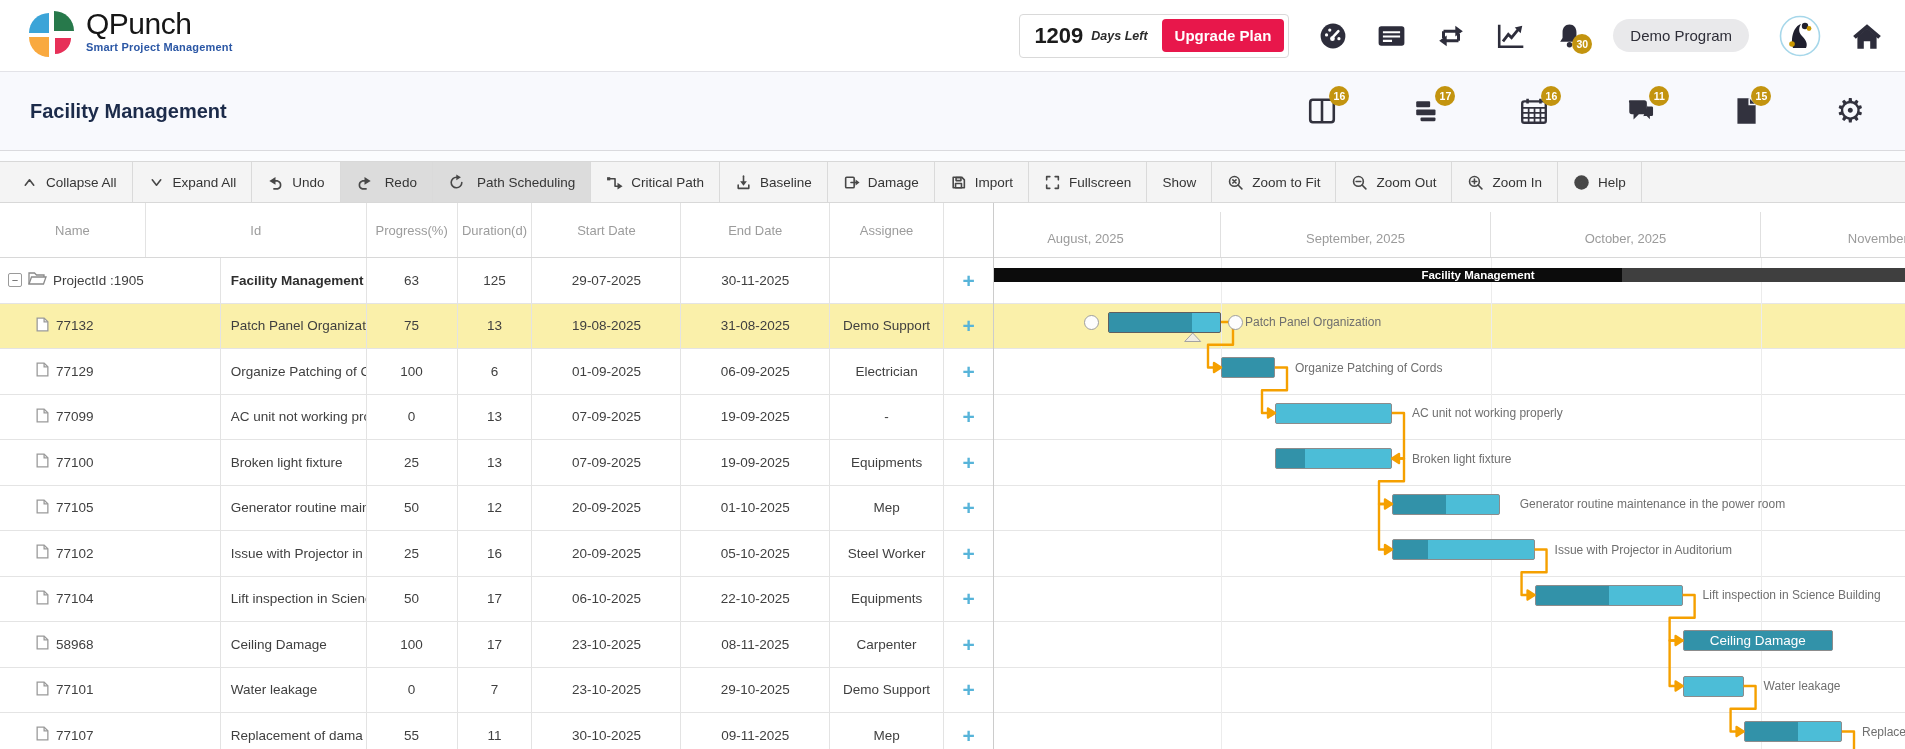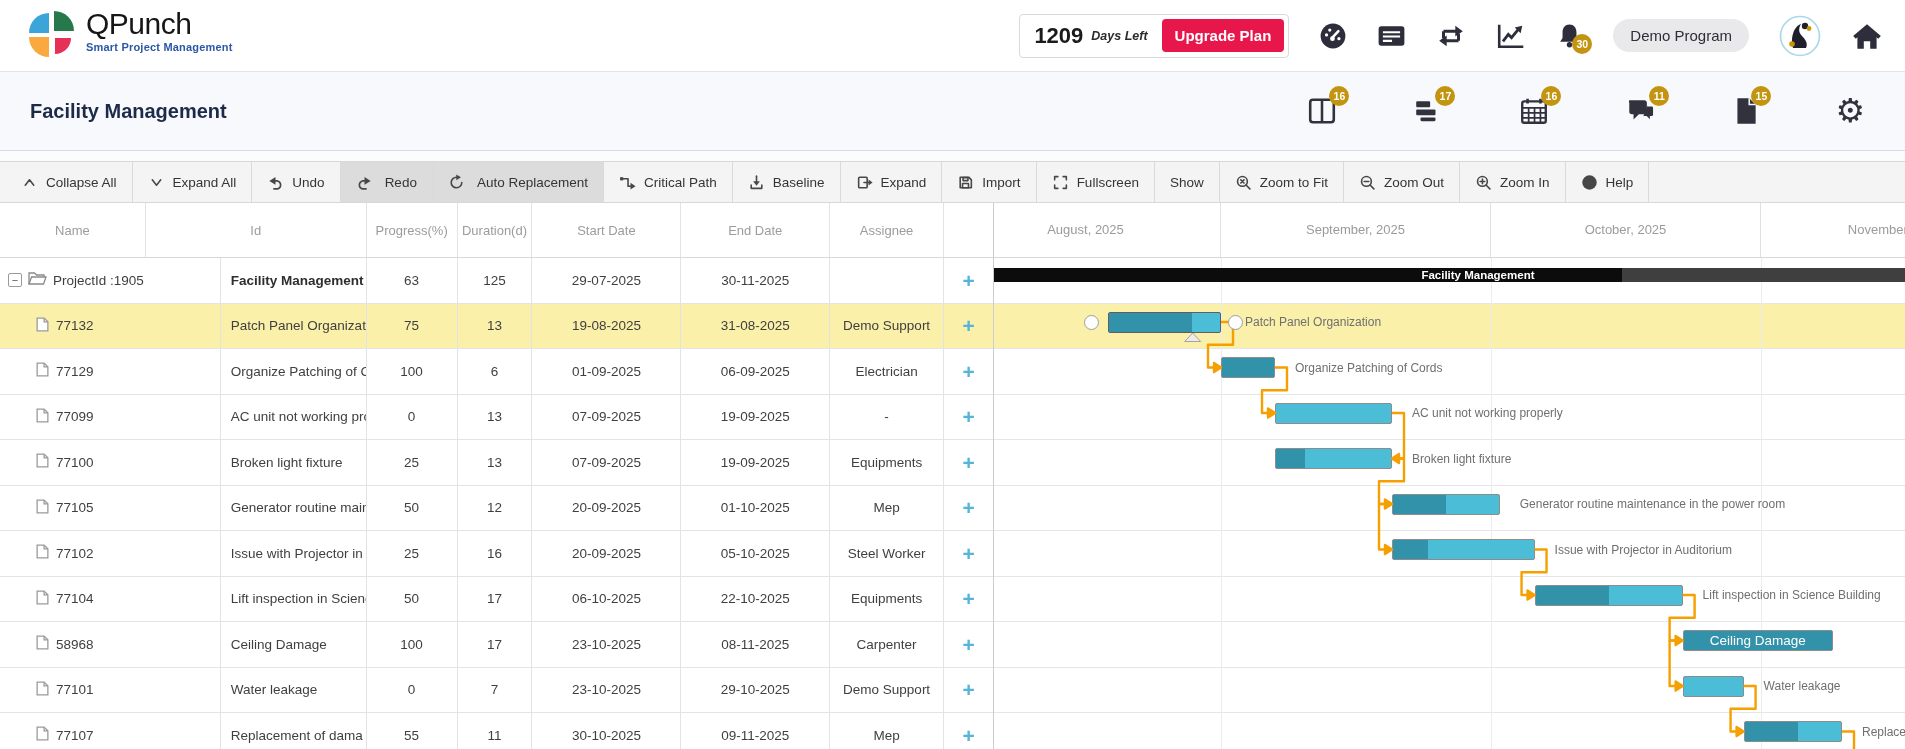--- a/index.html
+++ b/index.html
@@ -62,21 +62,21 @@
   .id-task { justify-content:flex-start; padding-left:36px; gap:7px; }
   .name-proj { font-weight:bold; color:#2e2e2e; }
   .collapse-box { width:14px; height:14px; border:1px solid #9a9a9a; border-radius:2px; background:#fff;
                   display:inline-flex; align-items:center; justify-content:center; font-size:11px; color:#555;
                   line-height:1; cursor:pointer; flex:none; }
   .plus-btn { color:#57b4d9; font-size:21px; font-weight:bold; cursor:pointer; line-height:1; }
 
   
   .gantt { position:relative; flex:1; overflow:hidden; background:#fff; }
   .g-head { position:relative; height:55px; border-bottom:1px solid #d8d8d8; overflow:hidden; }
-  .g-month { position:absolute; top:0; height:55px; width:270px; line-height:54px; text-align:center;
+  .g-month { position:absolute; top:9px; height:55px; width:270px; line-height:54px; text-align:center;
              font-size:13px; color:#9b9b9b; border-right:1px solid #e0e0e0; white-space:nowrap; }
   .g-body { position:absolute; top:55px; left:0; right:0; bottom:0; overflow:hidden; }
   .g-hline { position:absolute; left:0; right:0; height:1px; background:#e6e6e6; }
   .g-vline { position:absolute; top:0; bottom:0; width:1px; background:#ececec; }
   .g-selband { position:absolute; left:0; right:0; background:var(--selected-row); }
   .gbar { position:absolute; height:21px; background:var(--bar-light); border:1px solid #8c8c8c;
           border-radius:2px; z-index:2; cursor:pointer; }
   .gbar.sel { border-color:#5f5f5f; }
   .gprog { position:absolute; left:0; top:0; bottom:0; background:var(--bar-dark); border-radius:1px 0 0 1px; }
   .gbar-inlabel { position:absolute; left:0; right:0; top:0; bottom:0; display:flex; align-items:center;
@@ -255,21 +255,21 @@
         </span>
         <span>Redo</span>
       </div>
       <div class="tb-btn active">
         <span class="tb-ic">
           <svg width="17" height="17" viewBox="0 0 16 16" fill="none" stroke="#474747" stroke-width="1.5" stroke-linecap="round" stroke-linejoin="round">
             <path d="M13,8 A5,5 0 1 1 8.3,3"></path>
             <polygon fill="#474747" stroke="none" points="7.8,0.4 7.8,5.8 12.2,3.1"></polygon>
           </svg>
         </span>
-        <span>Auto Replacement</span>
+        <span>Path Scheduling</span>
       </div>
       <div class="tb-btn">
         <span class="tb-ic">
           <svg width="17" height="17" viewBox="0 0 16 16" fill="none" stroke="#474747" stroke-width="1.5" stroke-linecap="round" stroke-linejoin="round">
             <path d="M2.5,4.5 H8.5 V11.5 H11.5"></path>
             <polygon fill="#474747" stroke="none" points="10.8,8.3 10.8,14.7 15.6,11.5"></polygon>
             <rect fill="#474747" stroke="none" x="1" y="3" width="3" height="3"></rect>
           </svg>
         </span>
         <span>Critical Path</span>
@@ -285,21 +285,21 @@
         <span>Baseline</span>
       </div>
       <div class="tb-btn">
         <span class="tb-ic">
           <svg width="17" height="17" viewBox="0 0 16 16" fill="none" stroke="#474747" stroke-width="1.5" stroke-linecap="round" stroke-linejoin="round">
             <rect x="2.5" y="3" width="8" height="10" rx="1"></rect>
             <path d="M7.5,8 H12.5"></path>
             <polygon fill="#474747" stroke="none" points="11.8,5.2 11.8,10.8 15.6,8"></polygon>
           </svg>
         </span>
-        <span>Expand</span>
+        <span>Damage</span>
       </div>
       <div class="tb-btn">
         <span class="tb-ic">
           <svg width="17" height="17" viewBox="0 0 16 16" fill="none" stroke="#474747" stroke-width="1.5" stroke-linecap="round" stroke-linejoin="round">
             <path d="M3,3 H11 L13.5,5.5 V13 H3 Z"></path>
             <rect x="5.7" y="3.4" width="4.6" height="2.8"></rect>
             <rect x="5.2" y="9" width="5.6" height="4"></rect>
           </svg>
         </span>
         <span>Import</span>

